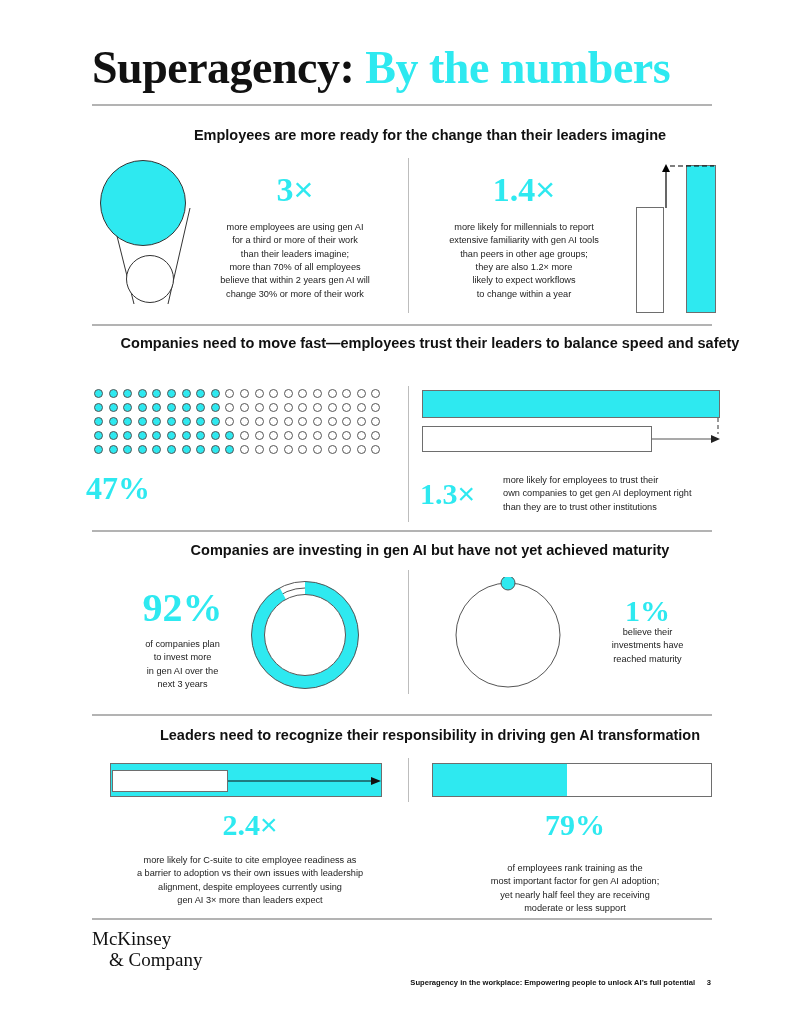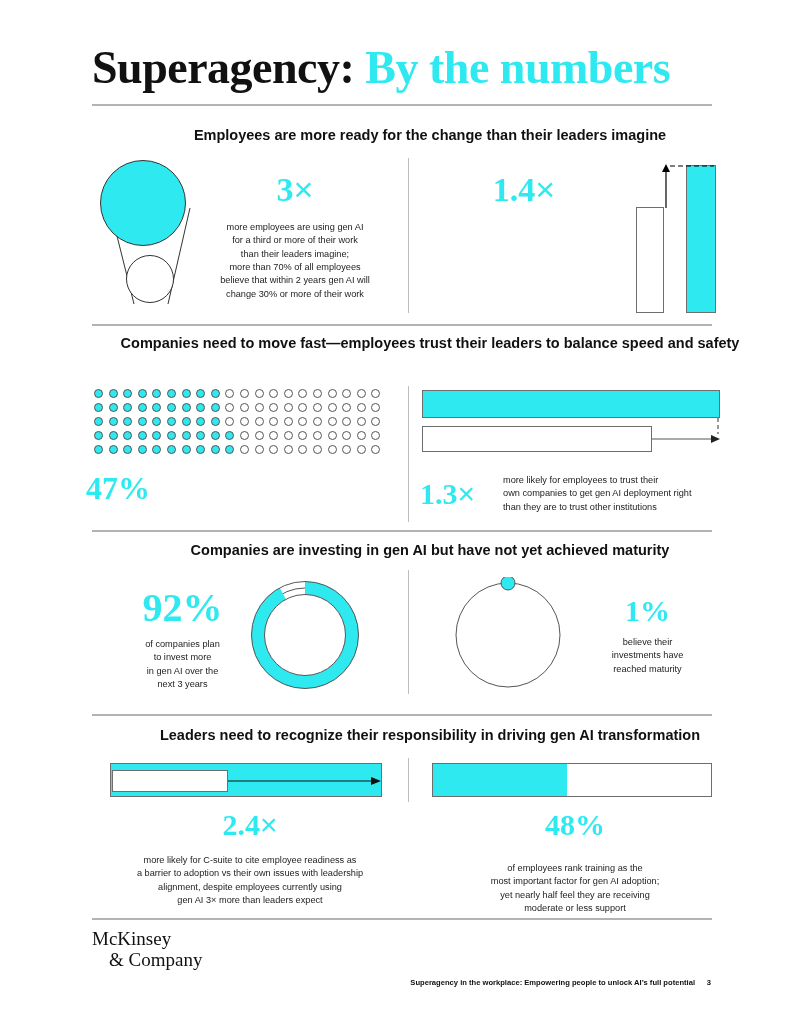--- a/index.html
+++ b/index.html
@@ -109,20 +109,26 @@
 than their leaders imagine;
 more than 70% of all employees
 believe that within 2 years gen AI will
 change 30% or more of their work</div>
   </div>
 
   <div class="vdiv" style="left:408px;top:158px;height:155px;"></div>
 
   <div style="position:absolute;left:424px;top:172px;width:200px;" class="center">
     <div class="big" style="font-size:34px;"><span>1.4</span><span class="big-x">×</span></div>
+    <div class="body-txt center" style="margin-top:14px;white-space:pre-line;">more likely for millennials to report
+extensive familiarity with gen AI tools
+than peers in other age groups;
+they are also 1.2× more
+likely to expect workflows
+to change within a year</div>
   </div>
 
   <div>
     <div class="bar empty" style="left:636px;top:207px;width:28px;height:106px;"></div>
     <div class="bar fill" style="left:686px;top:165px;width:30px;height:148px;"></div>
     <svg width="100" height="60" style="position:absolute;left:630px;top:158px;">
       <line x1="36" y1="50" x2="36" y2="12" stroke="#000" stroke-width="1.2"></line>
       <polygon points="36,6 32,14 40,14" fill="#000"></polygon>
       <line x1="40" y1="8" x2="84" y2="8" stroke="#000" stroke-width="1.2" stroke-dasharray="5,3"></line>
     </svg>
@@ -280,21 +286,21 @@
 
   <div class="vdiv" style="left:408px;top:570px;height:124px;"></div>
 
   <svg width="116" height="116" style="position:absolute;left:450px;top:577px;">
     <circle cx="58" cy="58" r="52" fill="#fff" stroke="#555" stroke-width="1"></circle>
     <circle cx="58" cy="6" r="7" fill="#2ee9f0" stroke="#555" stroke-width="1"></circle>
   </svg>
 
   <div style="position:absolute;left:590px;top:596px;width:115px;" class="center">
     <div class="big" style="font-size:30px;"><span>1</span><span>%</span></div>
-    <div class="body-txt center" style="margin-top:10px;white-space:pre-line;">believe their
+    <div class="body-txt center" style="margin-top:0;white-space:pre-line;">believe their
 investments have
 reached maturity</div>
   </div>
 
   <div class="rule" style="top:714px;"></div>
 
   <div class="sec-head" style="top:726px;">Leaders need to recognize their responsibility in driving gen AI transformation</div>
 
   <div>
     <div class="bar fill" style="left:110px;top:763px;width:272px;height:34px;"></div>
@@ -314,21 +320,21 @@
 
   <div style="position:absolute;left:92px;top:810px;width:316px;" class="center">
     <div class="big" style="font-size:30px;"><span>2.4</span><span class="big-x">×</span></div>
     <div class="body-txt center" style="margin-top:14px;white-space:pre-line;">more likely for C-suite to cite employee readiness as
 a barrier to adoption vs their own issues with leadership
 alignment, despite employees currently using
 gen AI 3× more than leaders expect</div>
   </div>
 
   <div style="position:absolute;left:420px;top:810px;width:310px;" class="center">
-    <div class="big" style="font-size:30px;"><span>48</span><span>%</span></div>
+    <div class="big" style="font-size:30px;"><span>79</span><span>%</span></div>
     <div class="body-txt center" style="margin-top:22px;white-space:pre-line;">of employees rank training as the
 most important factor for gen AI adoption;
 yet nearly half feel they are receiving
 moderate or less support</div>
   </div>
 
   <div class="rule" style="top:918px;"></div>
 
   <div class="logo">
     <div>McKinsey</div>

